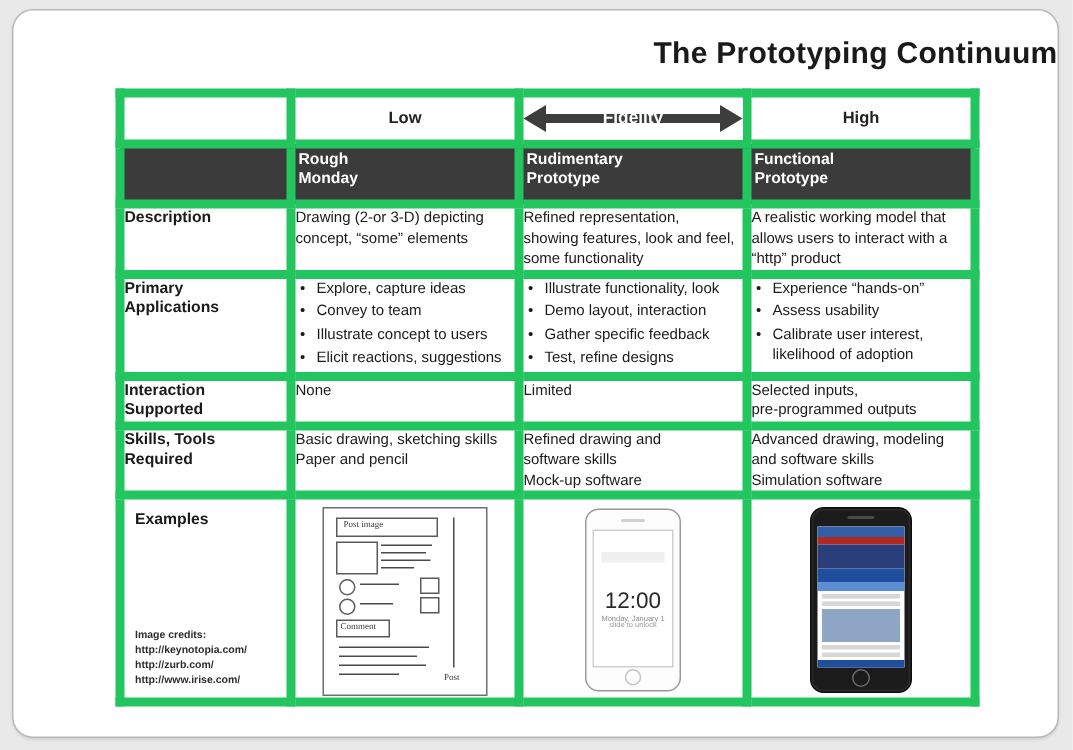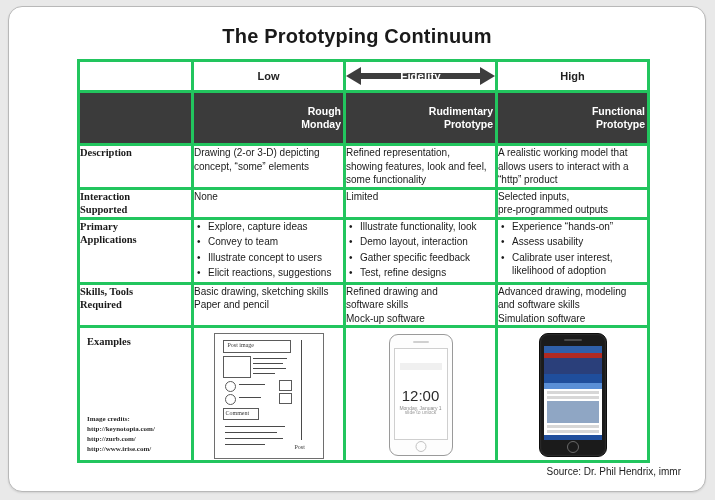--- a/index.html
+++ b/index.html
@@ -19,42 +19,42 @@
     top: 6px;
     width: 698px;
     height: 486px;
     background: #ffffff;
     border: 1px solid #b8b8b8;
     border-radius: 14px;
     box-sizing: border-box;
     box-shadow: 0 1px 2px rgba(0,0,0,0.10);
   }
   .title {
-    text-align: center;
+    text-align: right;
     font-size: 20px;
     font-weight: bold;
     color: #1a1a1a;
     margin-top: 18px;
     letter-spacing: 0.2px;
   }
 
   .table-wrap {
     position: absolute;
     left: 68px;
     top: 52px;
     width: 570px;
   }
 
   table.matrix {
     border-collapse: collapse;
     width: 570px;
     table-layout: fixed;
   }
   table.matrix td {
-    border: 3px solid #22c55e;
+    border: 6px solid #22c55e;
     vertical-align: top;
     padding: 0;
   }
 
   
   .fid-row td {
     height: 28px;
     background: #ffffff;
   }
   .fid-label {
@@ -114,33 +114,32 @@
     height: 34px;
     border: 1px solid #3b3b3b;
   }
   .hdr-row td.blank {
     background: #3b3b3b;
   }
   .hdr-text {
     color: #ffffff;
     font-weight: bold;
     font-size: 10.5px;
-    text-align: right;
+    text-align: left;
     line-height: 13px;
-    padding: 12px 2px;
+    padding: 1px 2px;
   }
 
   
   .rowlabel {
     font-size: 10.5px;
     font-weight: bold;
     color: #1a1a1a;
     padding: 7px 6px 7px 7px;
     line-height: 13px;
-    font-family: Liberation Serif, serif;
   }
   .cell {
     font-size: 10px;
     color: #1a1a1a;
     padding: 7px 8px 8px 8px;
     line-height: 13.5px;
   }
   .cell p { margin: 0; }
   ul.blist {
     margin: 0;
@@ -364,37 +363,20 @@
         </td>
         <td class="cell">
           <p>A realistic working model that</p>
           <p>allows users to interact with a</p>
           <p>“http” product</p>
         </td>
       </tr>
 
       <tr>
         <td class="rowlabel">
-          <span>Interaction</span><br>
-          <span>Supported</span>
-        </td>
-        <td class="cell">
-          <p>None</p>
-        </td>
-        <td class="cell">
-          <p>Limited</p>
-        </td>
-        <td class="cell">
-          <p>Selected inputs,</p>
-          <p>pre-programmed outputs</p>
-        </td>
-      </tr>
-
-      <tr>
-        <td class="rowlabel">
           <span>Primary</span><br>
           <span>Applications</span>
         </td>
         <td class="cell">
           <ul class="blist">
             <li>Explore, capture ideas</li>
             <li>Convey to team</li>
             <li>Illustrate concept to users</li>
             <li>Elicit reactions, suggestions</li>
           </ul>
@@ -406,20 +388,37 @@
             <li>Gather specific feedback</li>
             <li>Test, refine designs</li>
           </ul>
         </td>
         <td class="cell">
           <ul class="blist">
             <li>Experience  “hands-on”</li>
             <li>Assess usability</li>
             <li>Calibrate user interest, likelihood of adoption</li>
           </ul>
+        </td>
+      </tr>
+
+      <tr>
+        <td class="rowlabel">
+          <span>Interaction</span><br>
+          <span>Supported</span>
+        </td>
+        <td class="cell">
+          <p>None</p>
+        </td>
+        <td class="cell">
+          <p>Limited</p>
+        </td>
+        <td class="cell">
+          <p>Selected inputs,</p>
+          <p>pre-programmed outputs</p>
         </td>
       </tr>
 
       <tr>
         <td class="rowlabel">
           <span>Skills, Tools</span><br>
           <span>Required</span>
         </td>
         <td class="cell">
           <p>Basic drawing, sketching skills</p>
@@ -512,14 +511,13 @@
 
             </div>
             <div class="home2"></div>
           </div>
         </td>
       </tr>
     </tbody>
       </table>
   </div>
 
-  <div class="source">Source: Dr. Phil Hendrix, immr</div>
 </div>
 
 </body></html>

